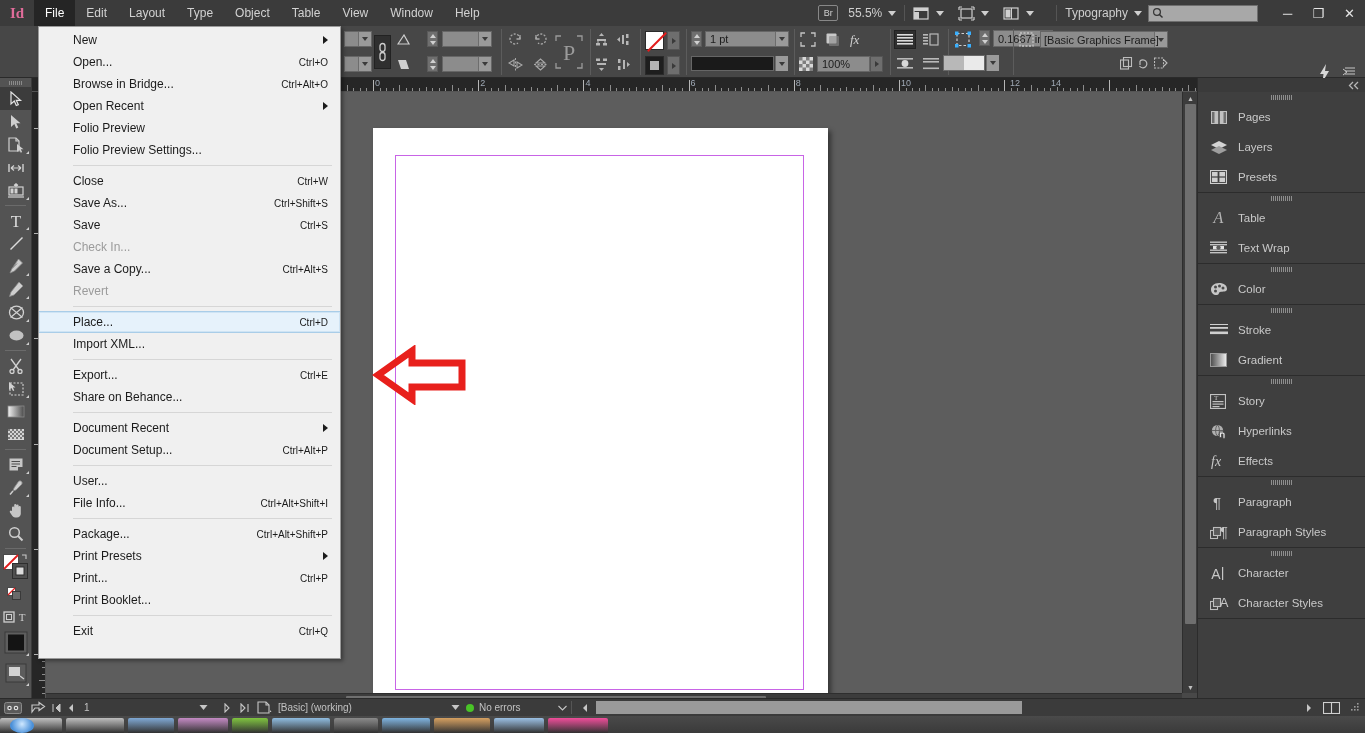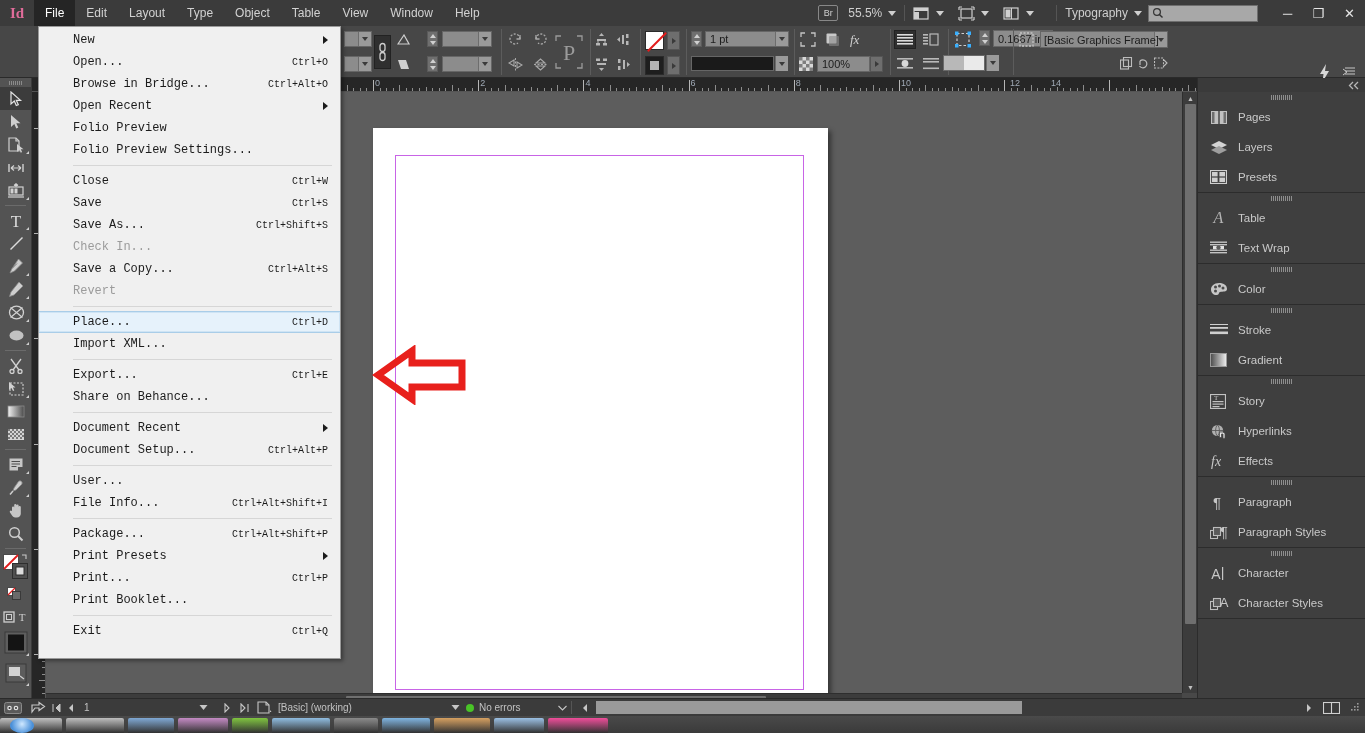--- a/index.html
+++ b/index.html
@@ -211,21 +211,21 @@
     position:absolute; left:38px; top:26px; width:303px; height:633px;
     background:#f0f0f0; border:1px solid #9a9a9a;
     box-shadow: 2px 2px 4px rgba(0,0,0,0.4);
     z-index: 50;
   }
   .dd-rail { position:absolute; left:0; top:0; width:29px; height:100%; background:#f0f0f0; }
   .dd-list { position:relative; padding-top:2px; }
   .dd-item {
     position:relative; height:22px; display:flex; align-items:center;
     font-size:12px; color:#1b1b1b; padding-left:34px; padding-right:12px;
-    font-family: Liberation Mono, monospace;
+    font-family: Liberation Sans, sans-serif;
   }
   .dd-item.disabled { color:#9b9b9b; }
   .dd-item.hl {
     background:#e6f2fb; border:1px solid #a9cde8; border-left:none; border-right:none;
     margin-left:-0px;
   }
   .dd-item.hl { box-shadow: inset 0 0 0 1px #cfe4f4; }
   .dd-shortcut { margin-left:auto; font-size:10px; color:#1b1b1b; }
   .dd-sub { margin-left:auto; width:0;height:0;
     border-top:4px solid transparent;border-bottom:4px solid transparent;border-left:5px solid #1b1b1b; }
@@ -1420,26 +1420,26 @@
         </div>
         <div class="dd-item">
           <span>Folio Preview Settings...</span>
         </div>
         <div class="dd-div"></div>
         <div class="dd-item">
           <span>Close</span>
           <span class="dd-shortcut">Ctrl+W</span>
         </div>
         <div class="dd-item">
+          <span>Save As...</span>
+          <span class="dd-shortcut">Ctrl+Shift+S</span>
+        </div>
+        <div class="dd-item">
           <span>Save</span>
           <span class="dd-shortcut">Ctrl+S</span>
-        </div>
-        <div class="dd-item">
-          <span>Save As...</span>
-          <span class="dd-shortcut">Ctrl+Shift+S</span>
         </div>
         <div class="dd-item disabled">
           <span>Check In...</span>
         </div>
         <div class="dd-item">
           <span>Save a Copy...</span>
           <span class="dd-shortcut">Ctrl+Alt+S</span>
         </div>
         <div class="dd-item disabled">
           <span>Revert</span>

